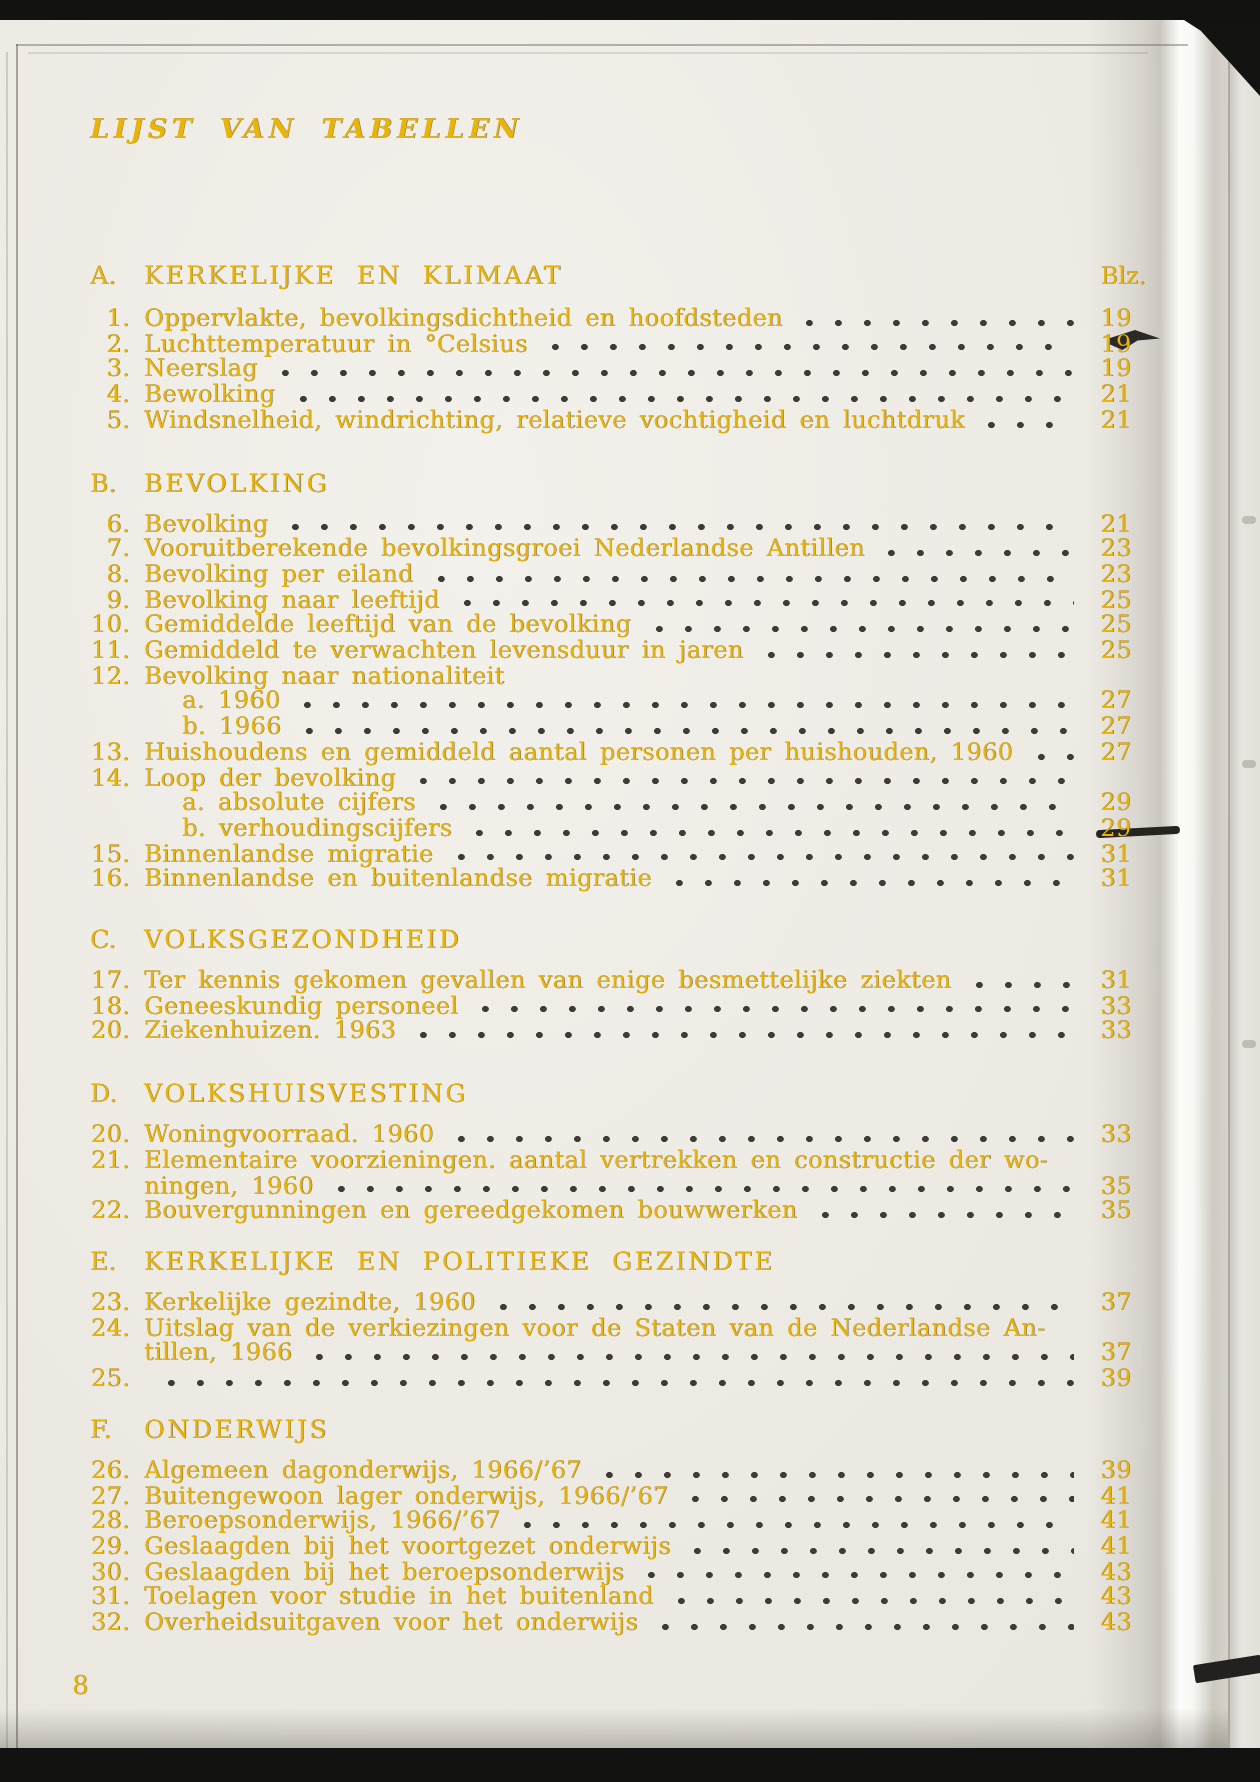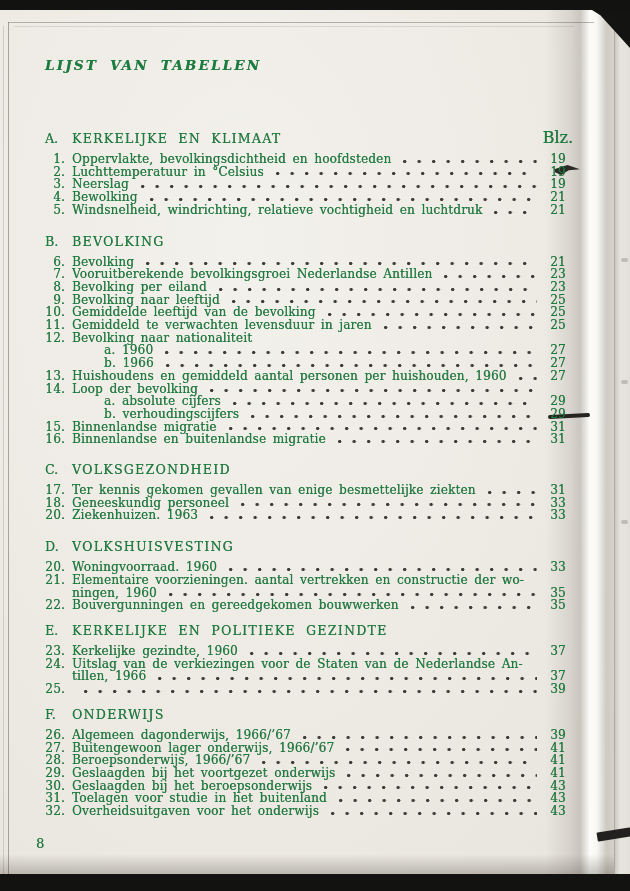--- a/index.html
+++ b/index.html
@@ -52,42 +52,42 @@
   .artifact-line{
     position:absolute;left:548px;top:414px;width:42px;height:4px;background:#26241f;
     transform:rotate(-3deg);border-radius:2px;
   }
   .artifact-corner{
     position:absolute;left:597px;top:830px;width:34px;height:9px;background:#232120;
     transform:rotate(-9deg);border-radius:1px;
   }
   .ghost{position:absolute;left:621px;width:7px;height:4px;background:rgba(120,117,110,.35);border-radius:2px;}
   
-  .scan-text{color:#15803d;text-shadow:0.3px 0 0 rgba(52,50,45,.6);}
+  .scan-text{color:#eab308;text-shadow:0.3px 0 0 rgba(52,50,45,.6);}
   .doc-title{
     position:absolute;left:45px;top:57px;
     font-size:13.5px;font-style:italic;font-weight:bold;
     letter-spacing:2.2px;word-spacing:5px;
   }
   .content{position:absolute;left:45px;top:131px;width:528px;font-size:12px;}
   .section{margin:0;}
   .section:nth-child(2){margin-top:18px;}
   .section:nth-child(3){margin-top:17px;}
   .section:nth-child(4){margin-top:18px;}
   .section:nth-child(5){margin-top:12px;}
   .section:nth-child(6){margin-top:12px;}
   .heading-row{display:flex;align-items:baseline;line-height:13px;margin-bottom:8px;font-size:12.5px;}
   .letter{width:27px;flex:none;}
   .heading{flex:none;letter-spacing:1.3px;word-spacing:5px;}
   .hspace{flex:1 1 auto;}
-  .blz{flex:none;font-size:16px;}
+  .blz{flex:none;font-size:12px;}
   .row{display:flex;align-items:baseline;line-height:12.7px;word-spacing:2.5px;letter-spacing:.2px;}
   .num{width:20px;flex:none;text-align:right;padding-right:7px;}
   .txt{flex:none;white-space:nowrap;}
-  .sub .txt{margin-left:32px;}
+  .sub .txt{margin-left:19px;}
   .dots{
     flex:1 1 auto;min-width:8px;margin:0 6px 0 10px;height:3.4px;
     align-self:flex-end;margin-bottom:2.6px;
     background-image:radial-gradient(circle at 1.7px 1.7px,#3e3c36 1.5px,rgba(0,0,0,0) 1.9px);
     background-size:14.5px 3.4px;background-repeat:repeat-x;background-position:2px 0;
   }
   .dots.off{background-image:none;}
   .pg{width:30px;flex:none;text-align:center;}
   .footer-pg{position:absolute;left:36px;top:836px;font-size:13px;}
 </style>

